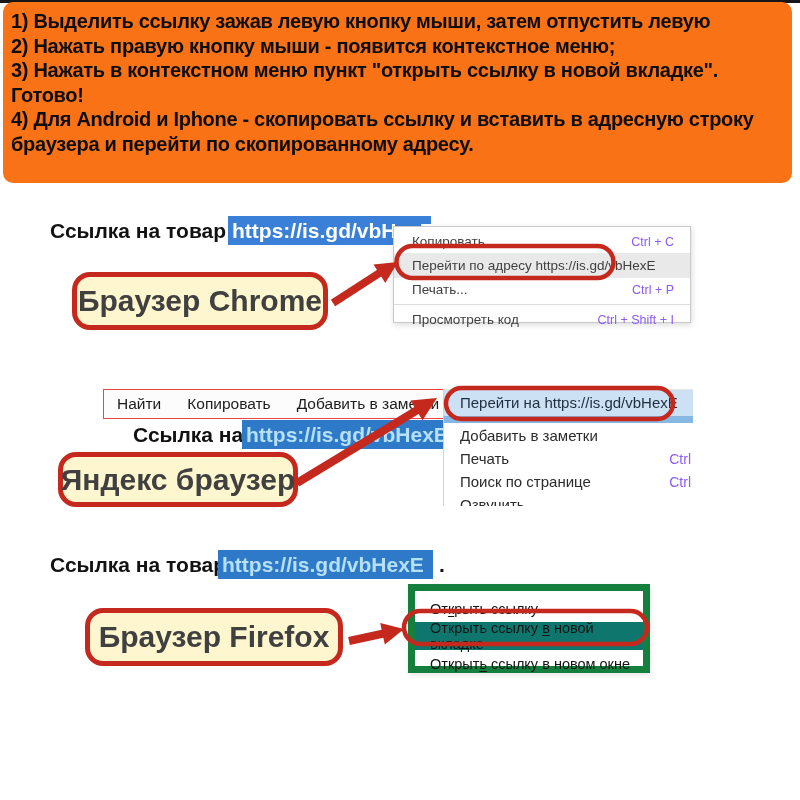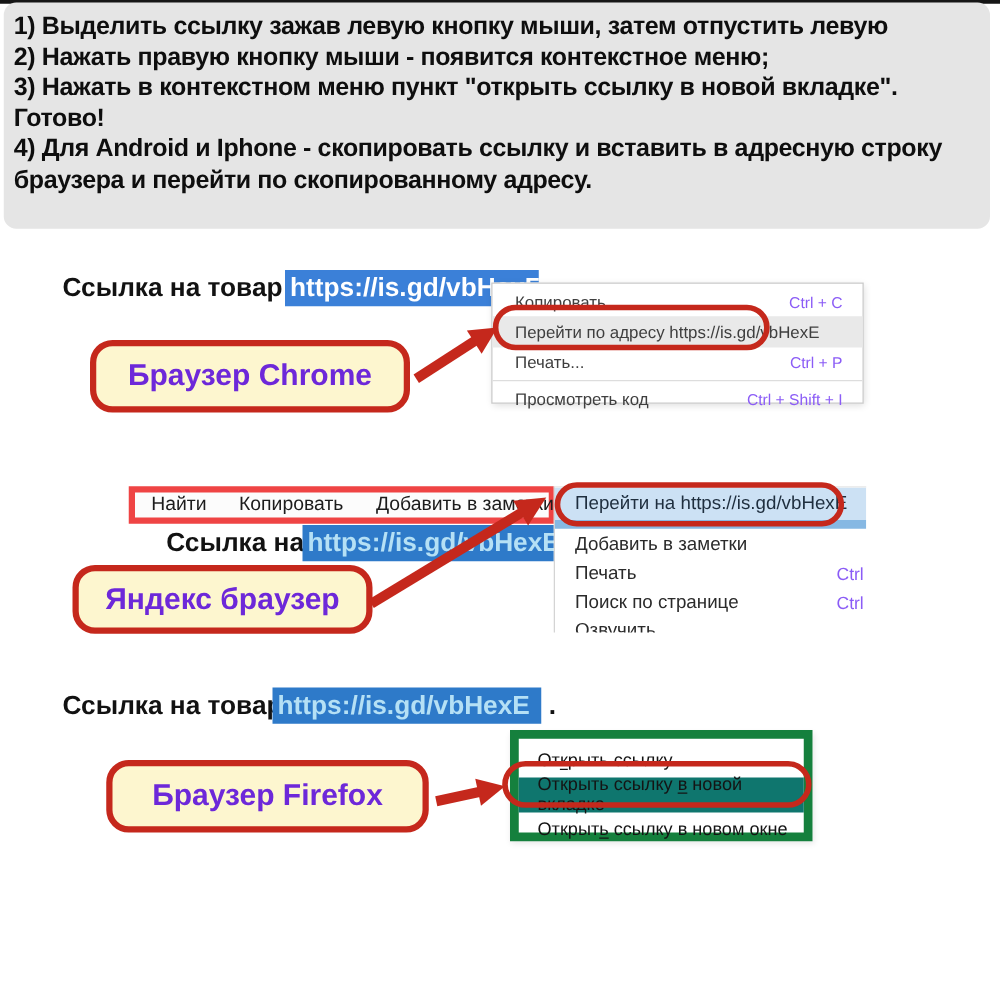--- a/index.html
+++ b/index.html
@@ -4,21 +4,21 @@
 <style>
   html,body{margin:0;padding:0;background:#fff;}
   #canvas{position:relative;width:800px;height:800px;background:#ffffff;overflow:hidden;
           font-family:"Liberation Sans",sans-serif;}
   .abs{position:absolute;}
 
   
   #top-line{left:0;top:0;width:800px;height:3px;background:#161616;}
 
   
-  #note{left:3px;top:2px;width:789px;height:181px;background:#e5e5e5;border-radius:10px;
+  #note{left:3px;top:2px;width:789px;height:181px;background:#f97316;border-radius:10px;
         padding:7px 8px;box-sizing:border-box;}
   .note-line{font-size:20px;font-weight:bold;color:#0e0e0e;line-height:24.5px;white-space:nowrap;
              letter-spacing:-0.3px;}
 
   
   .lbl{font-size:21px;font-weight:bold;color:#121212;white-space:nowrap;}
   .hl{height:29px;line-height:29px;font-size:21px;font-weight:bold;white-space:nowrap;
       overflow:hidden;box-sizing:border-box;padding-left:4px;}
 
   
@@ -28,21 +28,21 @@
   
   #chrome-menu{left:393px;top:226px;width:298px;height:97px;border:1px solid #c9c9c9;
                box-shadow:1px 2px 6px rgba(0,0,0,.14);z-index:5;padding-top:3px;}
   #chrome-menu .mrow{height:23px;padding:0 16px 0 18px;font-size:13.5px;color:#3f3f3f;}
   #chrome-menu .sc{color:#8b5cf6;font-size:12.5px;}
   #chrome-menu .hilite{background:#e9e9e9;height:25px;}
   #chrome-menu .divider{height:1px;background:#dddddd;margin:3px 0;}
 
   
   #ya-toolbar{left:103px;top:389px;width:341px;height:30px;background:#fcfcfc;
-              border:5px solid #ef4444;display:flex;align-items:center;z-index:3;
+              border:1px solid #ef4444;display:flex;align-items:center;z-index:3;
               font-size:15.5px;color:#1c1c1c;box-sizing:border-box;}
   .tb-item{padding:0 13px;white-space:nowrap;display:flex;align-items:center;height:100%;}
   .tb-sep{width:1px;height:28px;background:#d8d8d8;}
   .tb-dot{width:9px;height:9px;border-radius:50%;background:#2f86d8;margin-left:8px;}
   .chev{display:inline-block;border:solid #444;border-width:0 2px 2px 0;padding:3px;
         transform:rotate(45deg);margin:-3px 2px 0 2px;}
 
   
   #ya-menu{left:443px;top:389px;width:250px;height:117px;overflow:hidden;background:#fff;
            border-left:1px solid #d4d4d4;border-top:1px solid #e6e6e6;z-index:4;}
@@ -55,21 +55,21 @@
   
   #ff-menu{left:408px;top:584px;width:242px;height:89px;border:7px solid #15803d;
            box-shadow:1px 2px 5px rgba(0,0,0,.10);z-index:5;padding-top:4px;}
   #ff-menu .mrow{height:27px;padding:0 10px 0 15px;font-size:14.5px;color:#141414;}
   #ff-menu .hilite{background:#0f766e;height:28px;}
   .u{text-decoration:underline;text-underline-offset:2px;}
 
   
   .callout{background:#fdf6cf;border:5px solid #c5281c;border-radius:18px;display:flex;
            align-items:center;justify-content:center;box-sizing:border-box;z-index:6;}
-  .callout span{font-size:24px;font-weight:bold;color:#6d28d9;white-space:nowrap;}
+  .callout span{font-size:30px;font-weight:bold;color:#404040;white-space:nowrap;}
 
   #svg-annotations{left:0;top:0;width:800px;height:800px;z-index:10;pointer-events:none;}
 </style>
 </head>
 <body>
 
 <div id="canvas">
 
   <div id="top-line" class="abs"></div>
 

